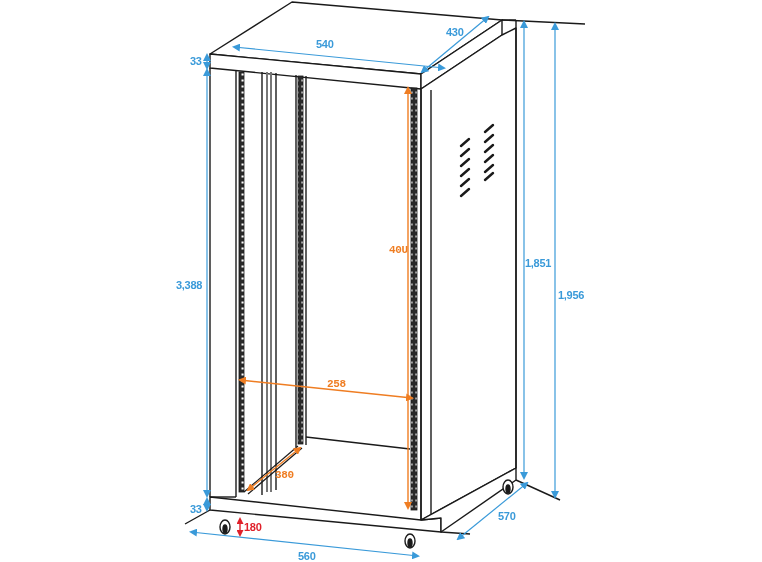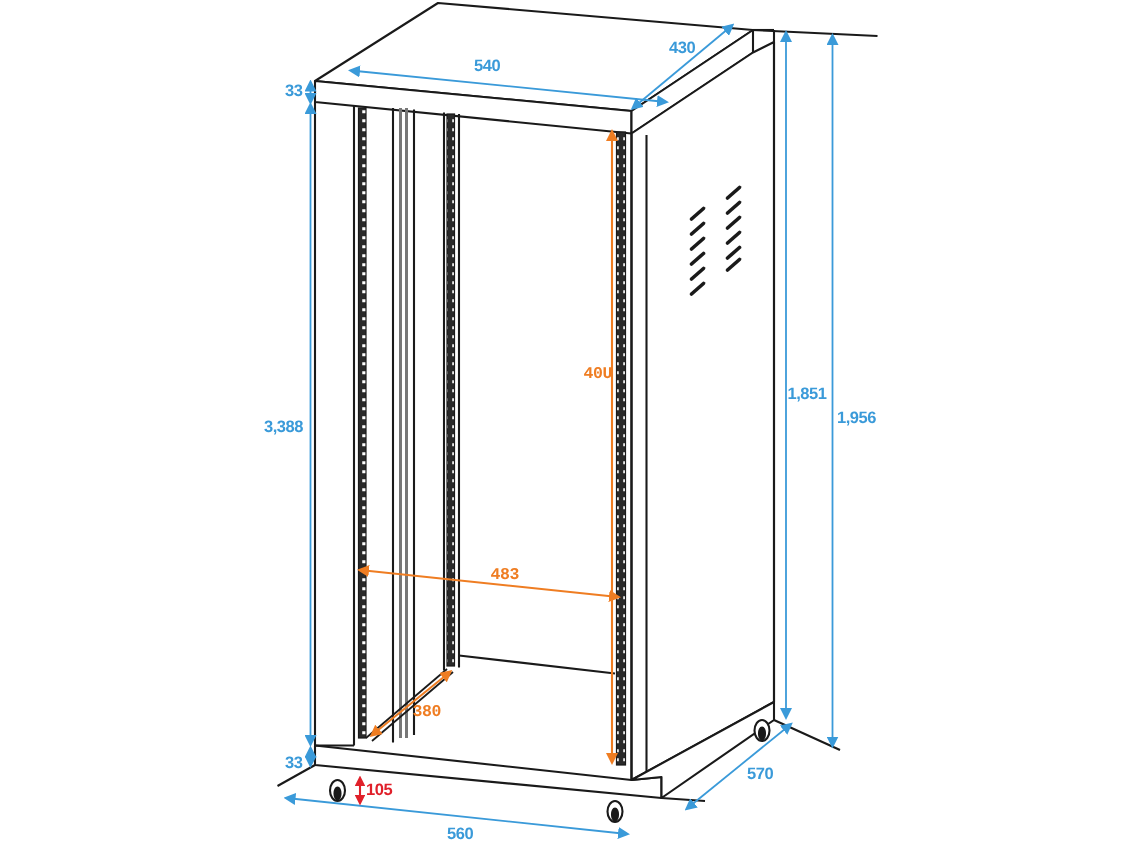--- a/index.html
+++ b/index.html
@@ -123,20 +123,20 @@
 
   <line x1="240" y1="519" x2="240" y2="535" stroke="#e0202a" stroke-width="1.4" marker-start="url(#ar)" marker-end="url(#ar)"></line>
 </svg>
 
 <span class="lbl blue" style="left:316px;top:39px;">540</span>
 <span class="lbl blue" style="left:446px;top:27px;">430</span>
 <span class="lbl blue" style="left:190px;top:56px;">33</span>
 <span class="lbl blue" style="left:176px;top:280px;">3,388</span>
 <span class="lbl orange" style="left:389px;top:245px;">40U</span>
 <span class="lbl blue" style="left:525px;top:244px;margin-top:14px;">1,851</span>
-<span class="lbl blue" style="left:558px;top:274px;">1,956</span>
-<span class="lbl orange" style="left:327px;top:379px;">483</span>
+<span class="lbl blue" style="left:558px;top:290px;">1,956</span>
+<span class="lbl orange" style="left:327px;top:379px;">258</span>
 <span class="lbl orange" style="left:275px;top:470px;text-align:right;">380</span>
 <span class="lbl blue" style="left:190px;top:504px;">33</span>
-<span class="lbl red" style="left:244px;top:522px;">105</span>
+<span class="lbl red" style="left:244px;top:522px;">180</span>
 <span class="lbl blue" style="left:298px;top:551px;">560</span>
 <span class="lbl blue" style="left:498px;top:511px;">570</span>
 </div>
 
 </body></html>

